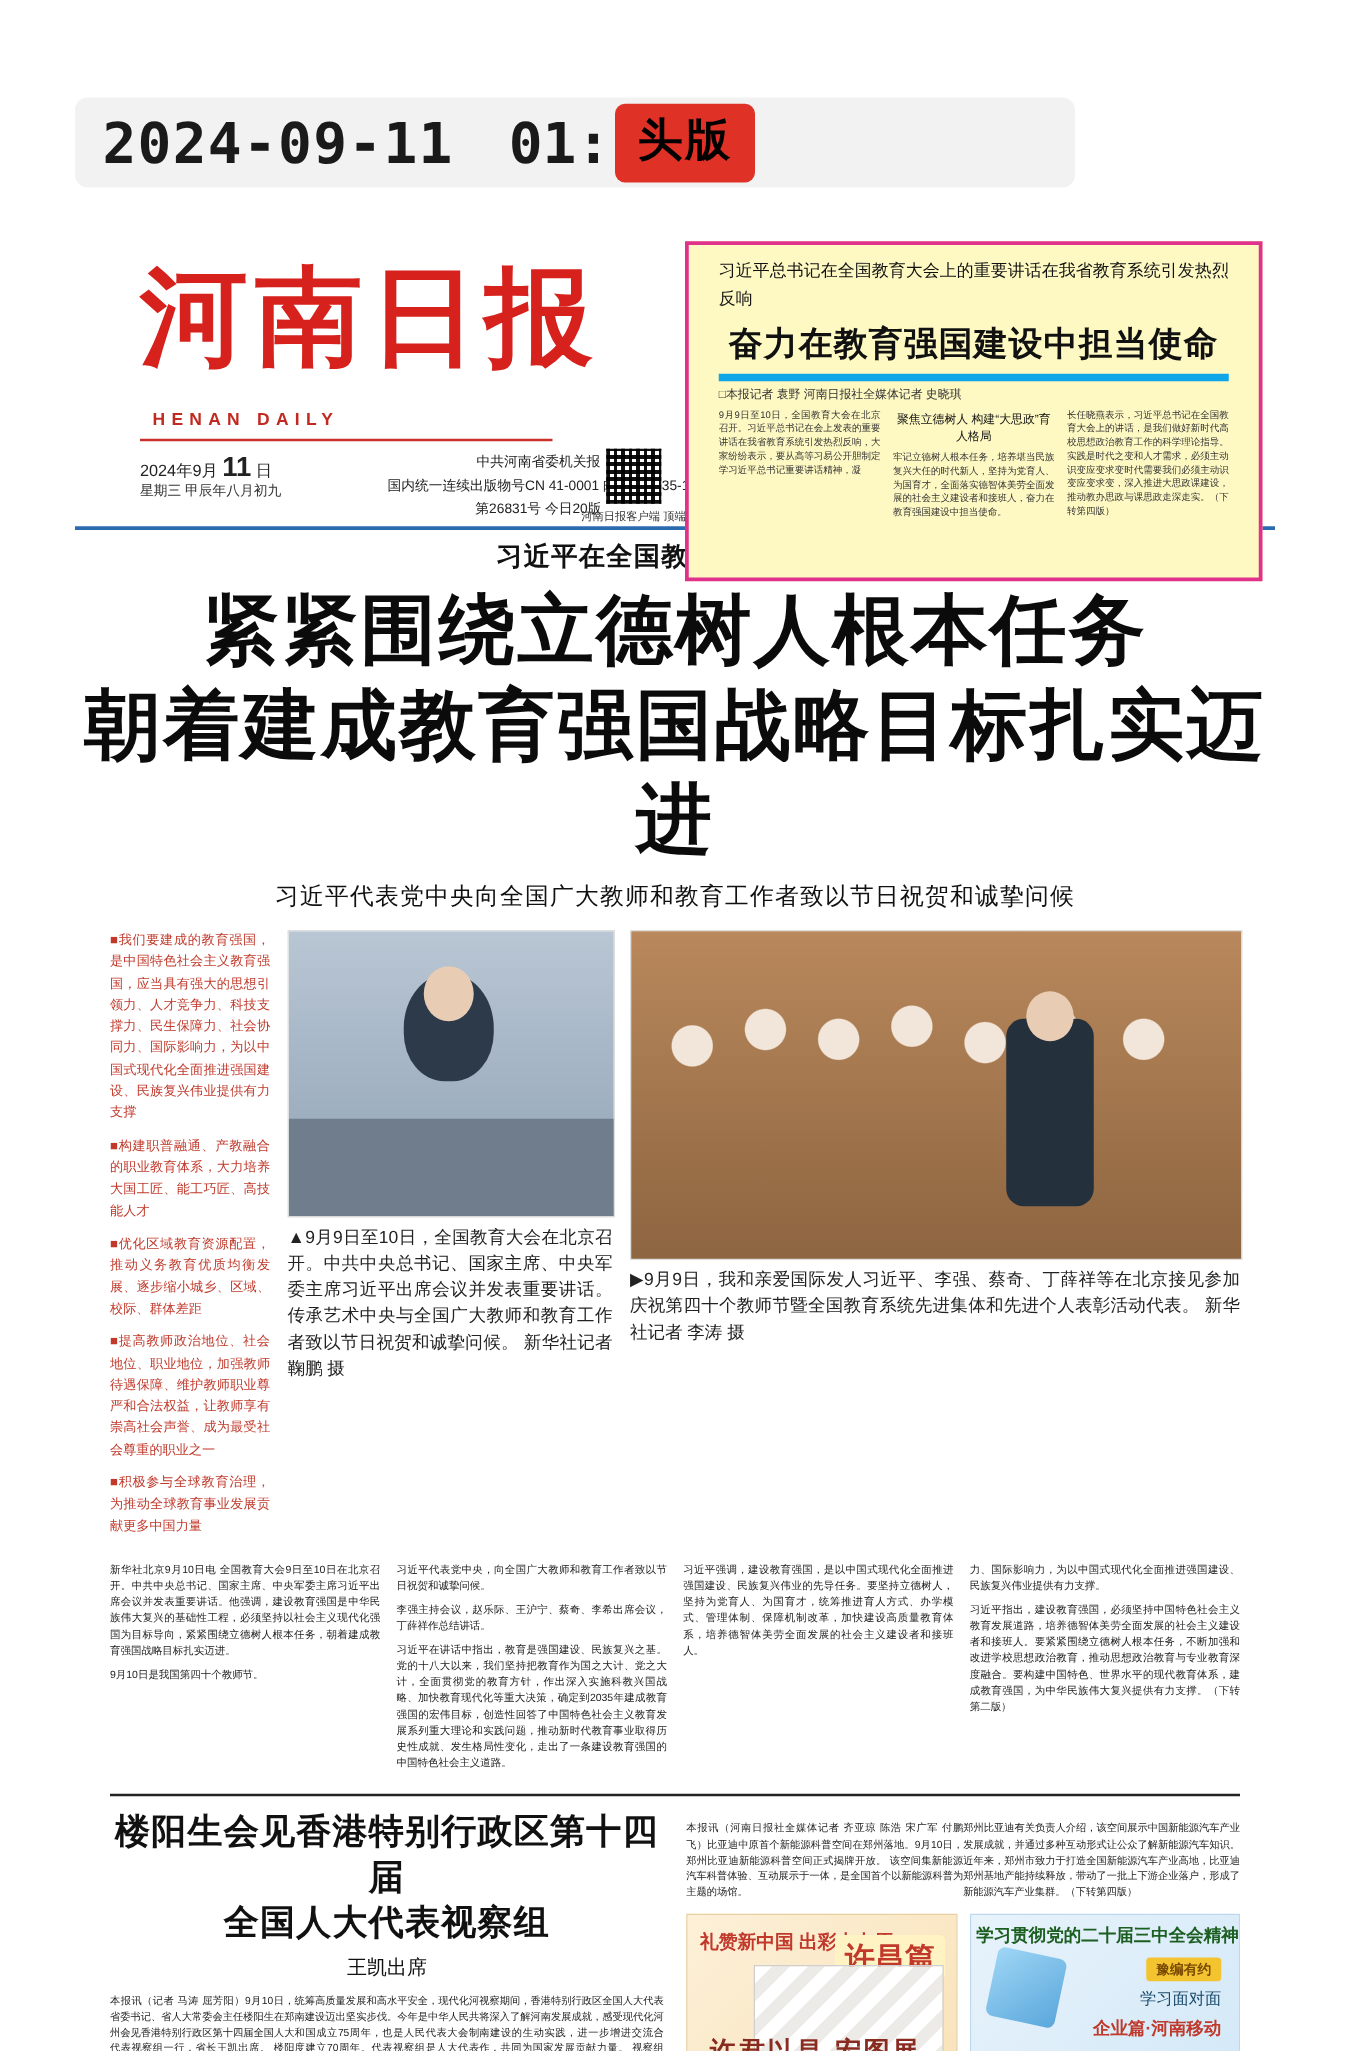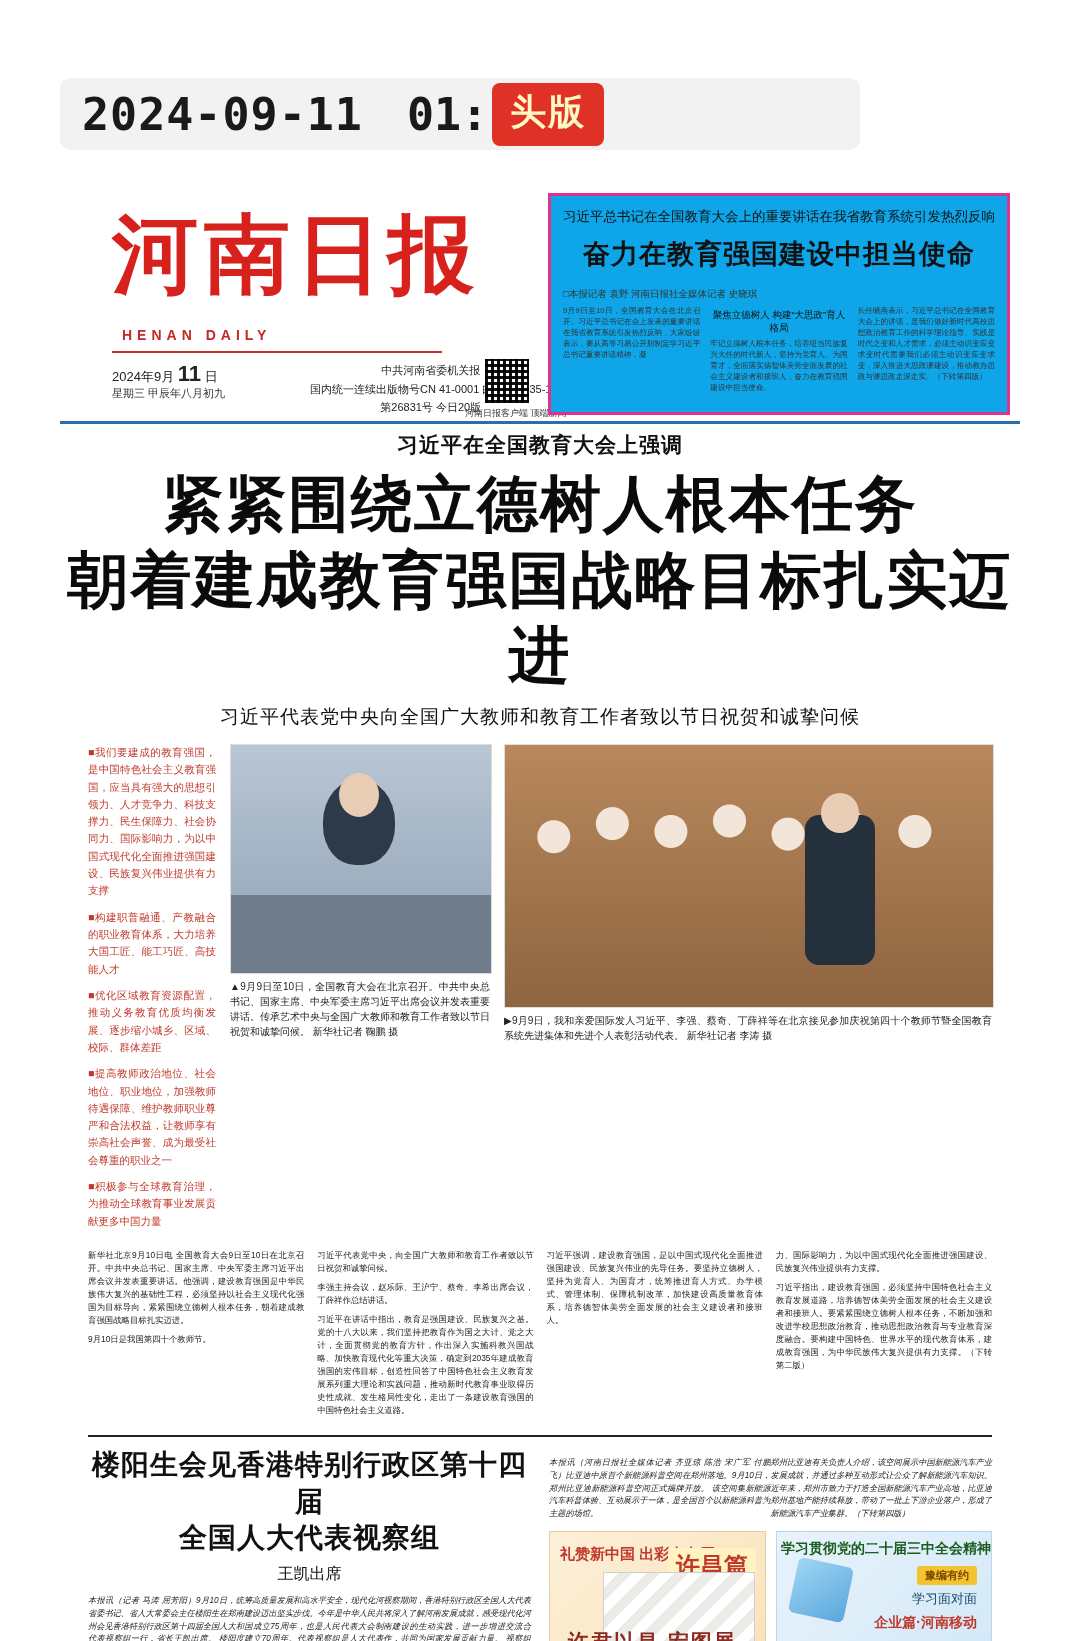--- a/index.html
+++ b/index.html
@@ -3,21 +3,21 @@
 <meta charset="utf-8">
 <style>
   html,body{margin:0;padding:0;background:#ffffff;}
   body{width:1080px;height:1641px;font-family:"Liberation Sans","DejaVu Sans",sans-serif;color:#111;overflow:hidden;}
   .page{position:relative;width:1080px;height:1641px;background:#fff;}
 
   
   .topbar{position:absolute;left:60px;top:78px;width:800px;height:72px;background:#f2f2f2;border-radius:10px;display:flex;align-items:center;padding:0 22px;box-sizing:border-box;}
   .topbar .date{font-family:"DejaVu Sans Mono","Liberation Mono",monospace;font-size:45px;font-weight:700;letter-spacing:1px;color:#1a1a1a;}
   .topbar .pageno{font-family:"DejaVu Sans Mono","Liberation Mono",monospace;font-size:45px;font-weight:700;color:#1a1a1a;margin-left:44px;}
-  .topbar .badge{background:#e03127;color:#fef9c3;font-size:36px;font-weight:700;border-radius:8px;padding:5px 18px 9px 18px;margin-left:4px;letter-spacing:2px;}
+  .topbar .badge{background:#e03127;color:#000000;font-size:36px;font-weight:700;border-radius:8px;padding:5px 18px 9px 18px;margin-left:4px;letter-spacing:2px;}
 
   
   .sheet{position:absolute;left:60px;top:175px;width:960px;height:1420px;background:#fff;}
 
   
   .masthead{position:relative;height:250px;}
   .mh-title{position:absolute;left:52px;top:36px;font-family:"DejaVu Serif","Liberation Serif",serif;font-size:86px;font-weight:700;color:#d6211c;letter-spacing:6px;line-height:1;}
   .mh-en{position:absolute;left:62px;top:152px;font-size:14px;letter-spacing:5px;color:#c02a22;font-weight:700;}
   .mh-rule{position:absolute;left:52px;top:176px;width:330px;height:2px;background:#c9302c;}
   .mh-date{position:absolute;left:52px;top:186px;font-size:13px;color:#222;}
@@ -25,54 +25,54 @@
   .mh-sub{position:absolute;left:52px;top:210px;font-size:11px;color:#333;line-height:1.5;}
   .mh-mid{position:absolute;left:250px;top:186px;font-size:11px;color:#222;line-height:1.7;text-align:center;}
   .mh-qr{position:absolute;left:425px;top:184px;width:44px;height:44px;background:
      repeating-linear-gradient(90deg,#111 0 3px,#fff 3px 6px),
      repeating-linear-gradient(0deg,#111 0 3px,transparent 3px 6px);
      background-blend-mode:multiply;}
   .mh-qr-label{position:absolute;left:405px;top:232px;font-size:9px;color:#333;}
   .mh-blueline{position:absolute;left:0;top:246px;width:960px;height:3px;background:#2b6cb0;}
 
   
-  .pinkbox{position:absolute;left:488px;top:18px;width:462px;height:222px;border:3px solid #e0318b;background:#0ea5e9;box-sizing:border-box;padding:10px 12px;}
+  .pinkbox{position:absolute;left:488px;top:18px;width:462px;height:272px;border:3px solid #e0318b;background:#fef9c3;box-sizing:border-box;padding:10px 24px;}
   .pinkbox .lead{font-size:13.5px;line-height:1.6;color:#111;text-align:justify;}
   .pinkbox .head{font-size:27px;font-weight:700;letter-spacing:1px;text-align:center;margin:8px 0 6px;color:#111;}
   .pinkbox .byline{font-size:9.5px;color:#333;border-top:6px solid #0ea5e9;padding-top:4px;}
   .pinkbox .cols{display:flex;gap:10px;margin-top:4px;}
   .pinkbox .col{flex:1;font-size:7.6px;line-height:1.45;color:#333;text-align:justify;}
   .pinkbox .sub{font-weight:400;text-align:center;font-size:9.5px;margin:3px 0;color:#111;}
 
   
   .kicker{text-align:center;font-size:21px;font-weight:700;margin-top:6px;color:#111;letter-spacing:1px;}
   .headline{text-align:center;font-size:61px;font-weight:700;line-height:1.24;margin-top:8px;letter-spacing:2px;color:#0b0b0b;}
   .subhead{text-align:center;font-size:19px;margin-top:10px;color:#111;letter-spacing:1px;}
 
   
   .photorow{display:flex;gap:14px;margin-top:14px;padding:0 28px;box-sizing:border-box;}
   .redbox{width:148px;background:#fff;font-size:10.5px;line-height:1.65;color:#c0392b;text-align:justify;}
   .redbox p{margin:0 0 9px 0;}
   .photo{position:relative;border:1px solid #ddd;overflow:hidden;}
   .photo1{width:260px;height:228px;background:linear-gradient(#b9c6d4,#8fa2b5);}
   .photo2{width:488px;height:262px;background:linear-gradient(#c9b08a,#9d7e5b);}
-  .cap{font-size:10px;line-height:1.5;color:#222;text-align:justify;margin-top:5px;}
+  .cap{font-size:14px;line-height:1.5;color:#222;text-align:justify;margin-top:5px;}
 
   
   .bodycols{display:flex;gap:13px;padding:10px 28px 0 28px;box-sizing:border-box;}
   .bcol{flex:1;font-size:8.4px;line-height:1.55;color:#222;text-align:justify;}
   .bcol p{margin:0 0 6px 0;}
   .hr-thick{height:2px;background:#222;margin:12px 28px 0 28px;}
 
   
   .lower{display:flex;gap:18px;padding:10px 28px 0 28px;box-sizing:border-box;}
   .lcol{flex:1;}
   .l-head{text-align:center;font-size:28px;font-weight:700;line-height:1.3;letter-spacing:1px;color:#111;}
   .l-sub{text-align:center;font-size:16px;margin-top:8px;color:#111;}
-  .l-body{display:flex;gap:0;margin-top:10px;font-size:8.2px;line-height:1.55;color:#222;text-align:justify;font-style:italic;}
+  .l-body{display:flex;gap:0;margin-top:10px;font-size:8.2px;line-height:1.55;color:#222;text-align:justify;}
   .l-body .c{flex:1;}
   .l-head2{text-align:center;font-size:23px;font-weight:700;margin-top:16px;color:#111;letter-spacing:1px;}
   .divider{height:1px;background:#bbb;margin:12px 0;}
 
   
   .ads{display:flex;gap:10px;padding:8px 28px 0 28px;box-sizing:border-box;}
   .ad1{flex:1;height:196px;background:linear-gradient(135deg,#fdf0d8,#f7e0b4);border:1px solid #e6cfa0;position:relative;overflow:hidden;}
   .ad2{flex:1;height:196px;background:linear-gradient(135deg,#e8f3fb,#cfe6f7);border:1px solid #bdd8ee;position:relative;overflow:hidden;}
   .ad1-t1{position:absolute;left:10px;top:12px;font-size:15px;font-weight:700;color:#c0392b;line-height:1.3;}
   .ad1-t2{position:absolute;left:118px;top:16px;font-size:24px;font-weight:700;color:#c0392b;background:#fff3c4;padding:2px 8px;border-radius:4px;}

